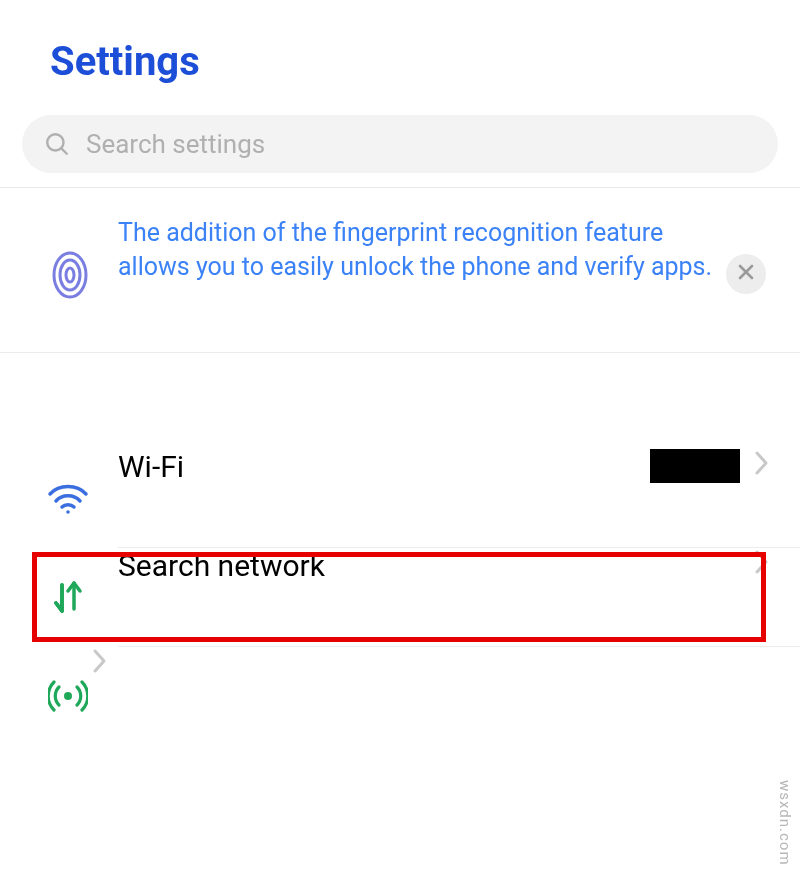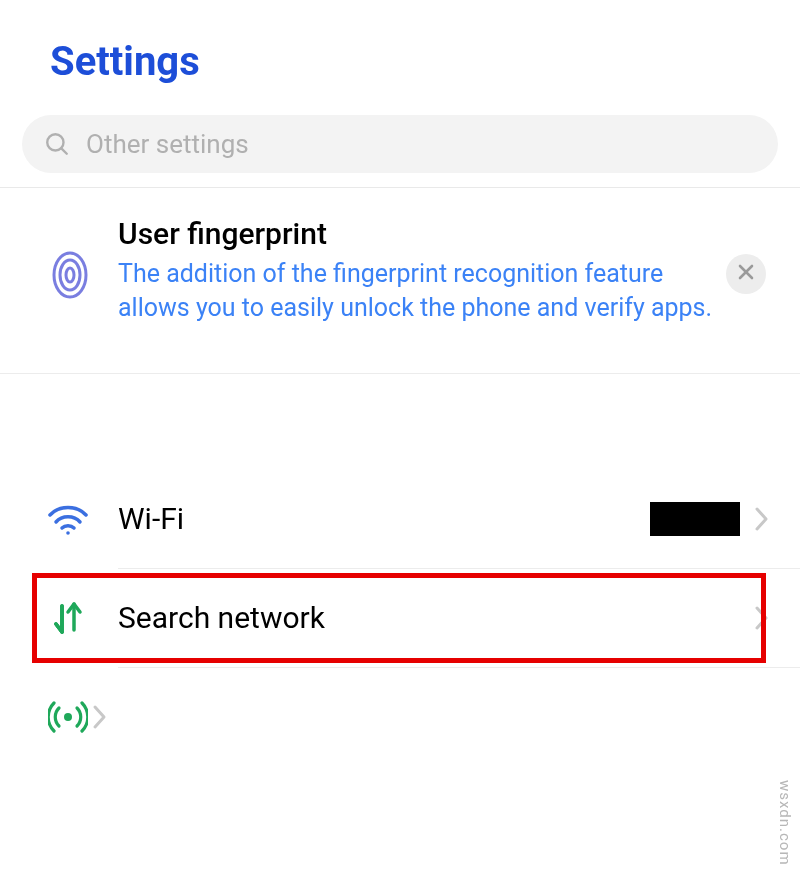--- a/index.html
+++ b/index.html
@@ -66,21 +66,20 @@
       display: flex; align-items: center; justify-content: center;
       margin-top: 38px;
       margin-right: 4px;
     }
 
     .gap { height: 96px; }
 
     .list { }
     .row {
       display: flex;
-      align-items: center;
       height: 98px;
       padding: 0 30px 0 44px;
       position: relative;
     }
     .row .row-icon {
       width: 48px;
       display: flex;
       justify-content: center;
       align-items: center;
       flex: 0 0 48px;
@@ -125,35 +124,34 @@
 
 <div class="header-title">Settings</div>
 
 <div class="search-bar">
   <span class="icon">
     <svg width="26" height="26" viewBox="0 0 24 24" fill="none" stroke="#b0b0b0" stroke-width="2.2" stroke-linecap="round">
       <circle cx="10.5" cy="10.5" r="7.5"></circle>
         <line x1="21" y1="21" x2="16" y2="16"></line>
     </svg>
   </span>
-  <span class="placeholder">Other settings</span>
+  <span class="placeholder">Search settings</span>
 </div>
 
 <div class="divider"></div>
 
 <div class="card">
   <span class="card-icon">
     <svg width="40" height="50" viewBox="0 0 40 50" fill="none" stroke="#7a7ee0" stroke-width="3" stroke-linecap="round">
       <ellipse cx="20" cy="25" rx="16" ry="22"></ellipse>
       <ellipse cx="20" cy="25" rx="10" ry="15"></ellipse>
       <ellipse cx="20" cy="25" rx="4" ry="7"></ellipse>
     </svg>
   </span>
   <div class="card-body">
-    <div class="card-title">User fingerprint</div>
     <div class="card-desc">The addition of the fingerprint recognition feature allows you to easily unlock the phone and verify apps.</div>
   </div>
   <div class="card-close">
     <span>
       <svg width="18" height="18" viewBox="0 0 18 18" stroke="#9a9a9a" stroke-width="2.6" stroke-linecap="round">
         <line x1="3" y1="3" x2="15" y2="15"></line>
           <line x1="15" y1="3" x2="3" y2="15"></line>
       </svg>
     </span>
   </div>

